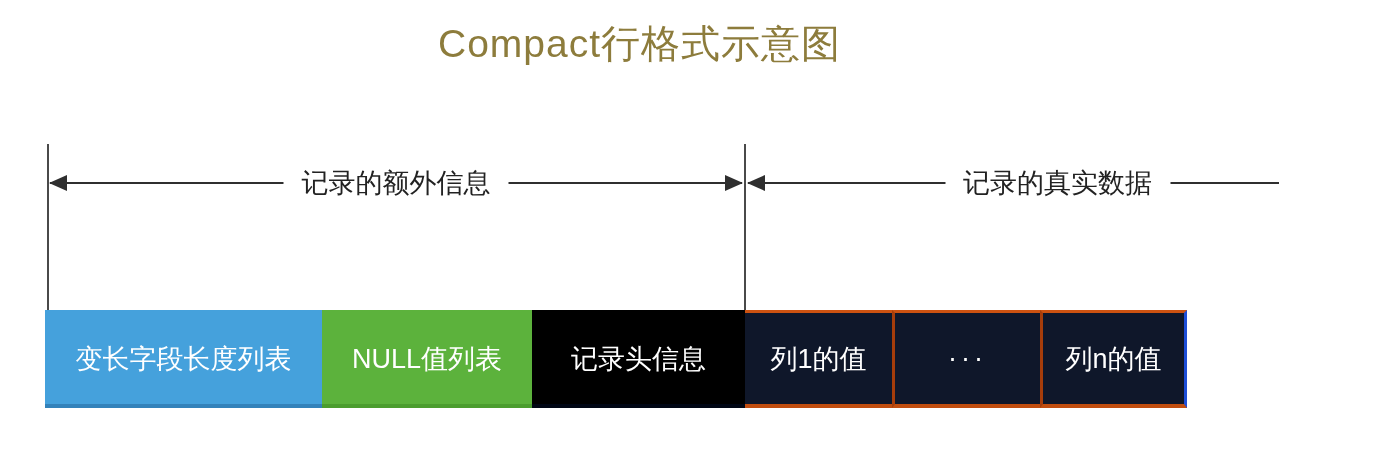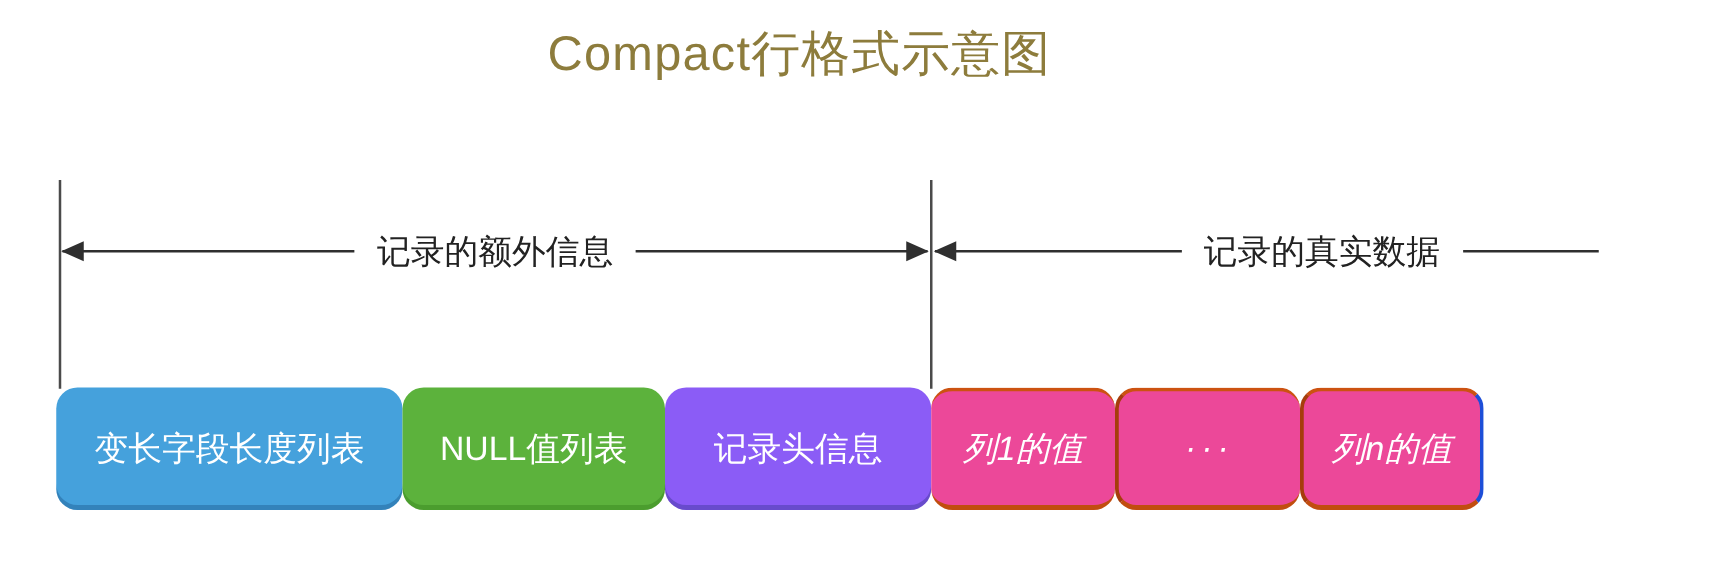--- a/index.html
+++ b/index.html
@@ -10,42 +10,42 @@
   .title{
     position:absolute;top:20px;left:0;width:100%;text-align:center;
     font-size:39px;line-height:48px;color:#8d7c3c;letter-spacing:1px;
   }
   
   .vline{position:absolute;width:2px;background:#4a4a4a;top:144px;height:167px;}
   .vl-left{left:47px;}
   .vl-mid{left:744px;}
   .vl-right{left:1333px;}
   
-  .span-arrow{position:absolute;top:187px;height:28px;}
+  .span-arrow{position:absolute;top:169px;height:28px;}
   .span-left{left:49px;width:694px;}
   .span-right{left:747px;width:585px;padding-left:36px;}
   .span-arrow .line{position:absolute;top:50%;margin-top:-1px;height:2px;left:1px;right:1px;background:#2f2f2f;}
   .span-arrow .ah{position:absolute;top:50%;width:0;height:0;margin-top:-8px;
     border-top:8px solid transparent;border-bottom:8px solid transparent;}
   .ah-left{left:0;border-right:18px solid #2f2f2f;}
   .ah-right{right:0;border-left:18px solid #2f2f2f;}
   .span-arrow .lbl{
     position:absolute;left:50%;top:50%;transform:translate(-50%,-50%);
     background:#ffffff;padding:0 18px;font-size:27px;color:#222222;white-space:nowrap;
   }
   
   .bar{position:absolute;left:45px;top:310px;width:1290px;height:98px;display:flex;}
   .seg{
     display:flex;align-items:center;justify-content:center;
-    color:#ffffff;font-size:27px;box-sizing:border-box;white-space:nowrap;border-radius:17px;
+    color:#ffffff;font-size:27px;box-sizing:border-box;white-space:nowrap;
   }
   .s1{width:277px;background:#45a1dc;box-shadow:inset 0 -4px 0 rgba(10,60,110,0.30);}
   .s2{width:210px;background:#5cb23c;box-shadow:inset 0 -4px 0 rgba(20,80,0,0.22);align-items:center;}
-  .s3{width:213px;background:#8b5cf6;box-shadow:inset 0 -4px 0 rgba(0,25,80,0.25);}
-  .orange{background:#ec4899;border-top:3px solid #cc5211;border-bottom:4px solid #c14d0f;font-style:italic;}
+  .s3{width:213px;background:#000000;box-shadow:inset 0 -4px 0 rgba(0,25,80,0.25);}
+  .orange{background:#0f172a;border-top:3px solid #cc5211;border-bottom:4px solid #c14d0f;}
   .s4{width:147px;}
   .s5{width:148px;border-left:3px solid #a63d0b;}
   .s6{width:148px;border-left:3px solid #a63d0b;letter-spacing:4px;}
   .s7{width:147px;border-left:3px solid #a63d0b;border-right:3px solid #1d4ed8;text-align:center;}
 </style>
 </head>
 <body>
 
 <div class="canvas">
 

